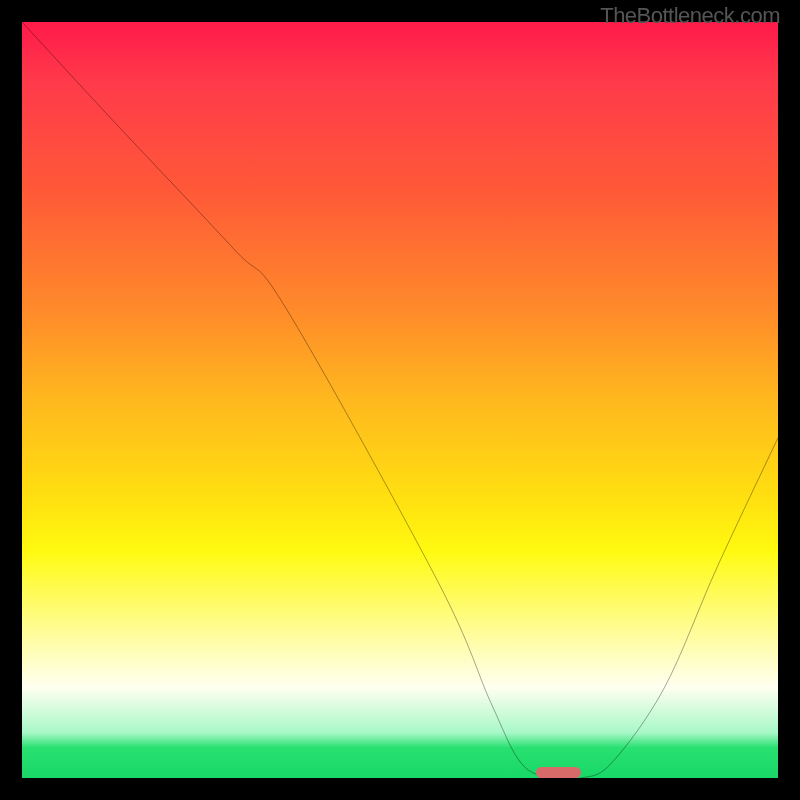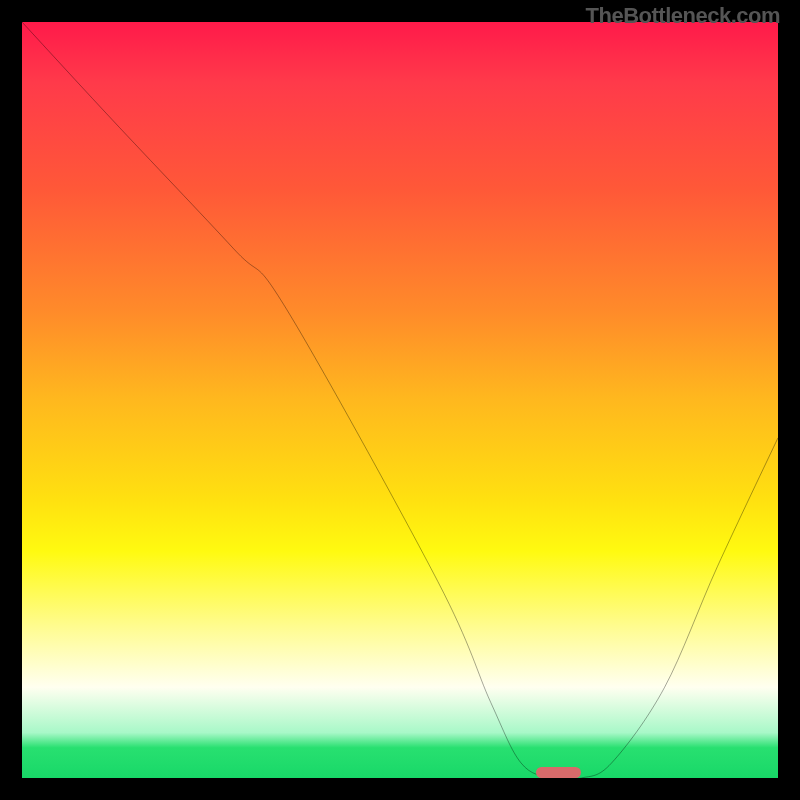--- a/index.html
+++ b/index.html
@@ -10,21 +10,21 @@
     background: #000;
     position: relative;
     font-family: Arial, sans-serif;
   }
   .watermark {
     position: absolute;
     top: 3px;
     right: 20px;
     font-size: 22px;
     color: #555;
-    font-weight: 700;
+    font-weight: 400;
     z-index: 10;
     letter-spacing: -0.5px;
   }
   .plot-area {
     position: absolute;
     left: 22px;
     top: 22px;
     width: 756px;
     height: 756px;
     overflow: hidden;

